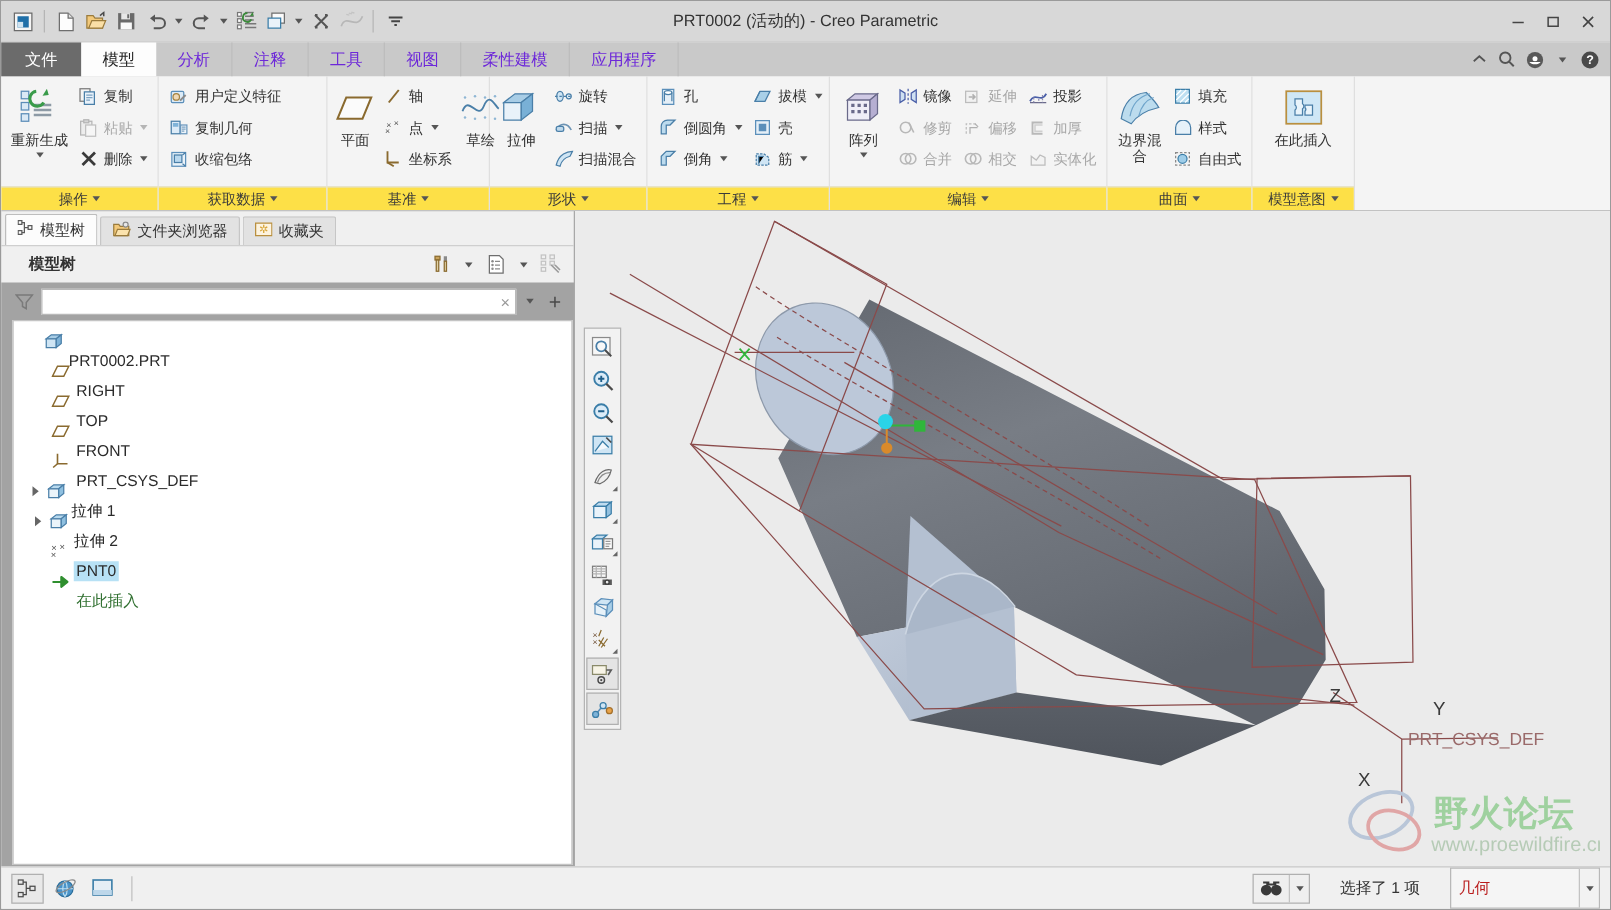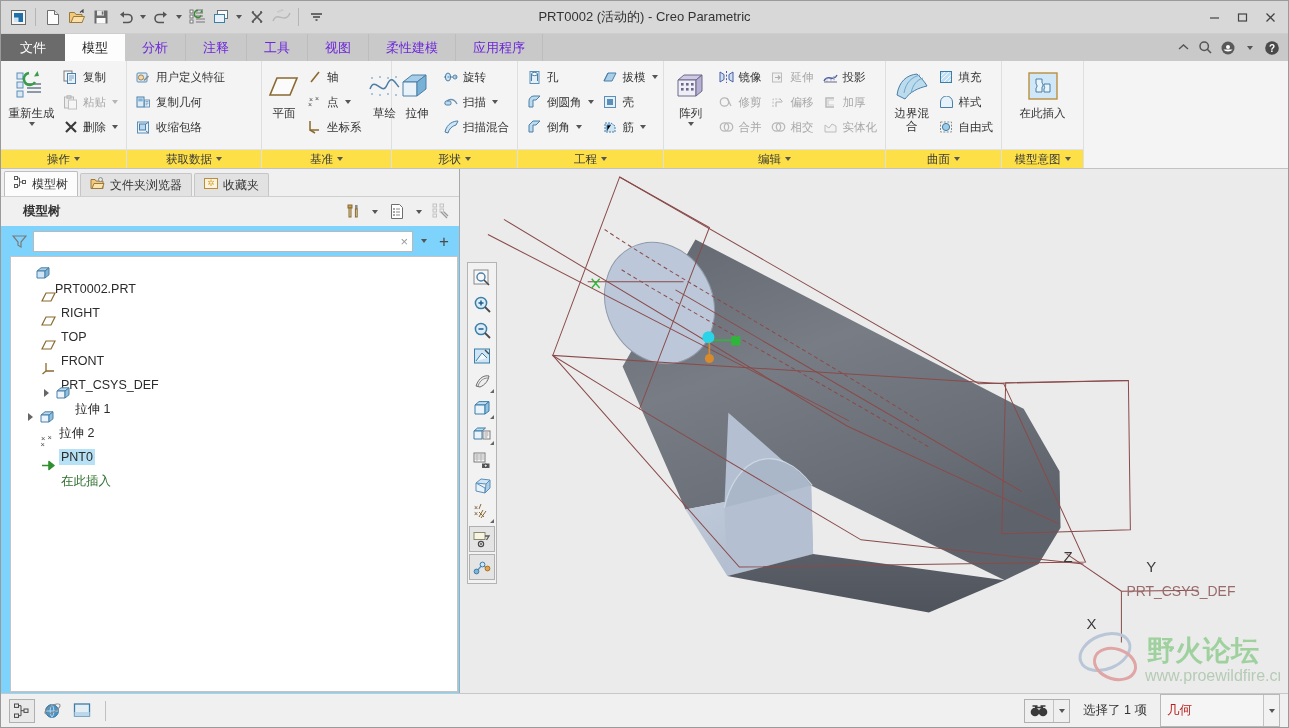--- a/index.html
+++ b/index.html
@@ -164,21 +164,21 @@
   .mini-caret { width:0;height:0;border-left:3.5px solid transparent;border-right:3.5px solid transparent;border-top:4px solid #555; margin-left:2px; }
   .mini-caret.dis { border-top-color:#b5b5b5; }
 
   
   .main { flex: 1; display: flex; min-height: 0; background:#f0f0f0; }
 
   
   .leftpanel {
     width: 459px;
     display: flex; flex-direction: column;
-    background: #7dd3fc;
+    background: #a3a3a3;
     border-right: 1px solid #a8a8a8;
     flex: none;
     justify-content: center;
   }
   .panel-tabs {
     height: 27px;
     display: flex; align-items: flex-end;
     background: #f0f0f0;
     padding-left: 3px;
     gap: 2px;
@@ -297,21 +297,21 @@
     flex: none;
     gap: 4px;
     position: relative;
   }
   .sb-btn {
     width: 26px; height: 24px;
     display: flex; align-items: center; justify-content: center;
   }
   .sb-btn.framed { border: 1px solid #b0b0b0; background:#e9e9e9; }
   .sb-sep { width:1px; height:20px; background:#c0c0c0; margin: 0 6px; }
-  .sb-right { margin-left:auto; display:flex; align-items:center; gap:1px; }
+  .sb-right { margin-left:auto; display:flex; align-items:center; gap:12px; }
   .sb-combo {
     display:flex; align-items:center; height:24px;
     border: 1px solid #b0b0b0;
     background:#efefef;
   }
   .sb-combo .cb-main { width:28px; display:flex;align-items:center;justify-content:center;height:100%; }
   .sb-combo .cb-arrow { width:16px; display:flex;align-items:center;justify-content:center;height:100%;border-left:1px solid #c3c3c3; }
   .sb-text { font-size:12.5px; color:#333; padding: 0 12px; }
   .sb-select {
     width: 120px; height: 33px;
@@ -1089,21 +1089,21 @@
         <div class="tnode" style="padding-left:28px">
           <span class="tico">
             <svg width="16" height="14" viewBox="0 0 16 14">
                 <path d="M5 1v8h8" fill="none" stroke="#8a6a2f" stroke-width="1.3"></path>
                 <path d="M5 9l-3.5 3" stroke="#8a6a2f" stroke-width="1.3"></path>
               </svg>
           </span>
           <span class="tlabel">PRT_CSYS_DEF</span>
         </div>
 
-        <div class="tnode" style="padding-left:28px">
+        <div class="tnode" style="padding-left:10px">
           <span class="texp">
               <span class="tri"></span>
             </span>
           <span class="tico">
             <svg width="16" height="15" viewBox="0 0 16 15">
                 <path d="M2 5l4-3.2 8 0-4 3.2z" fill="#b8daef" stroke="#4a7fa8"></path>
                 <path d="M2 5v7l8 0V5z" fill="#ebf4fa" stroke="#4a7fa8"></path>
                 <path d="M10 5l4-3.2v7L10 12z" fill="#8fc0e0" stroke="#4a7fa8"></path>
               </svg>
           </span>

